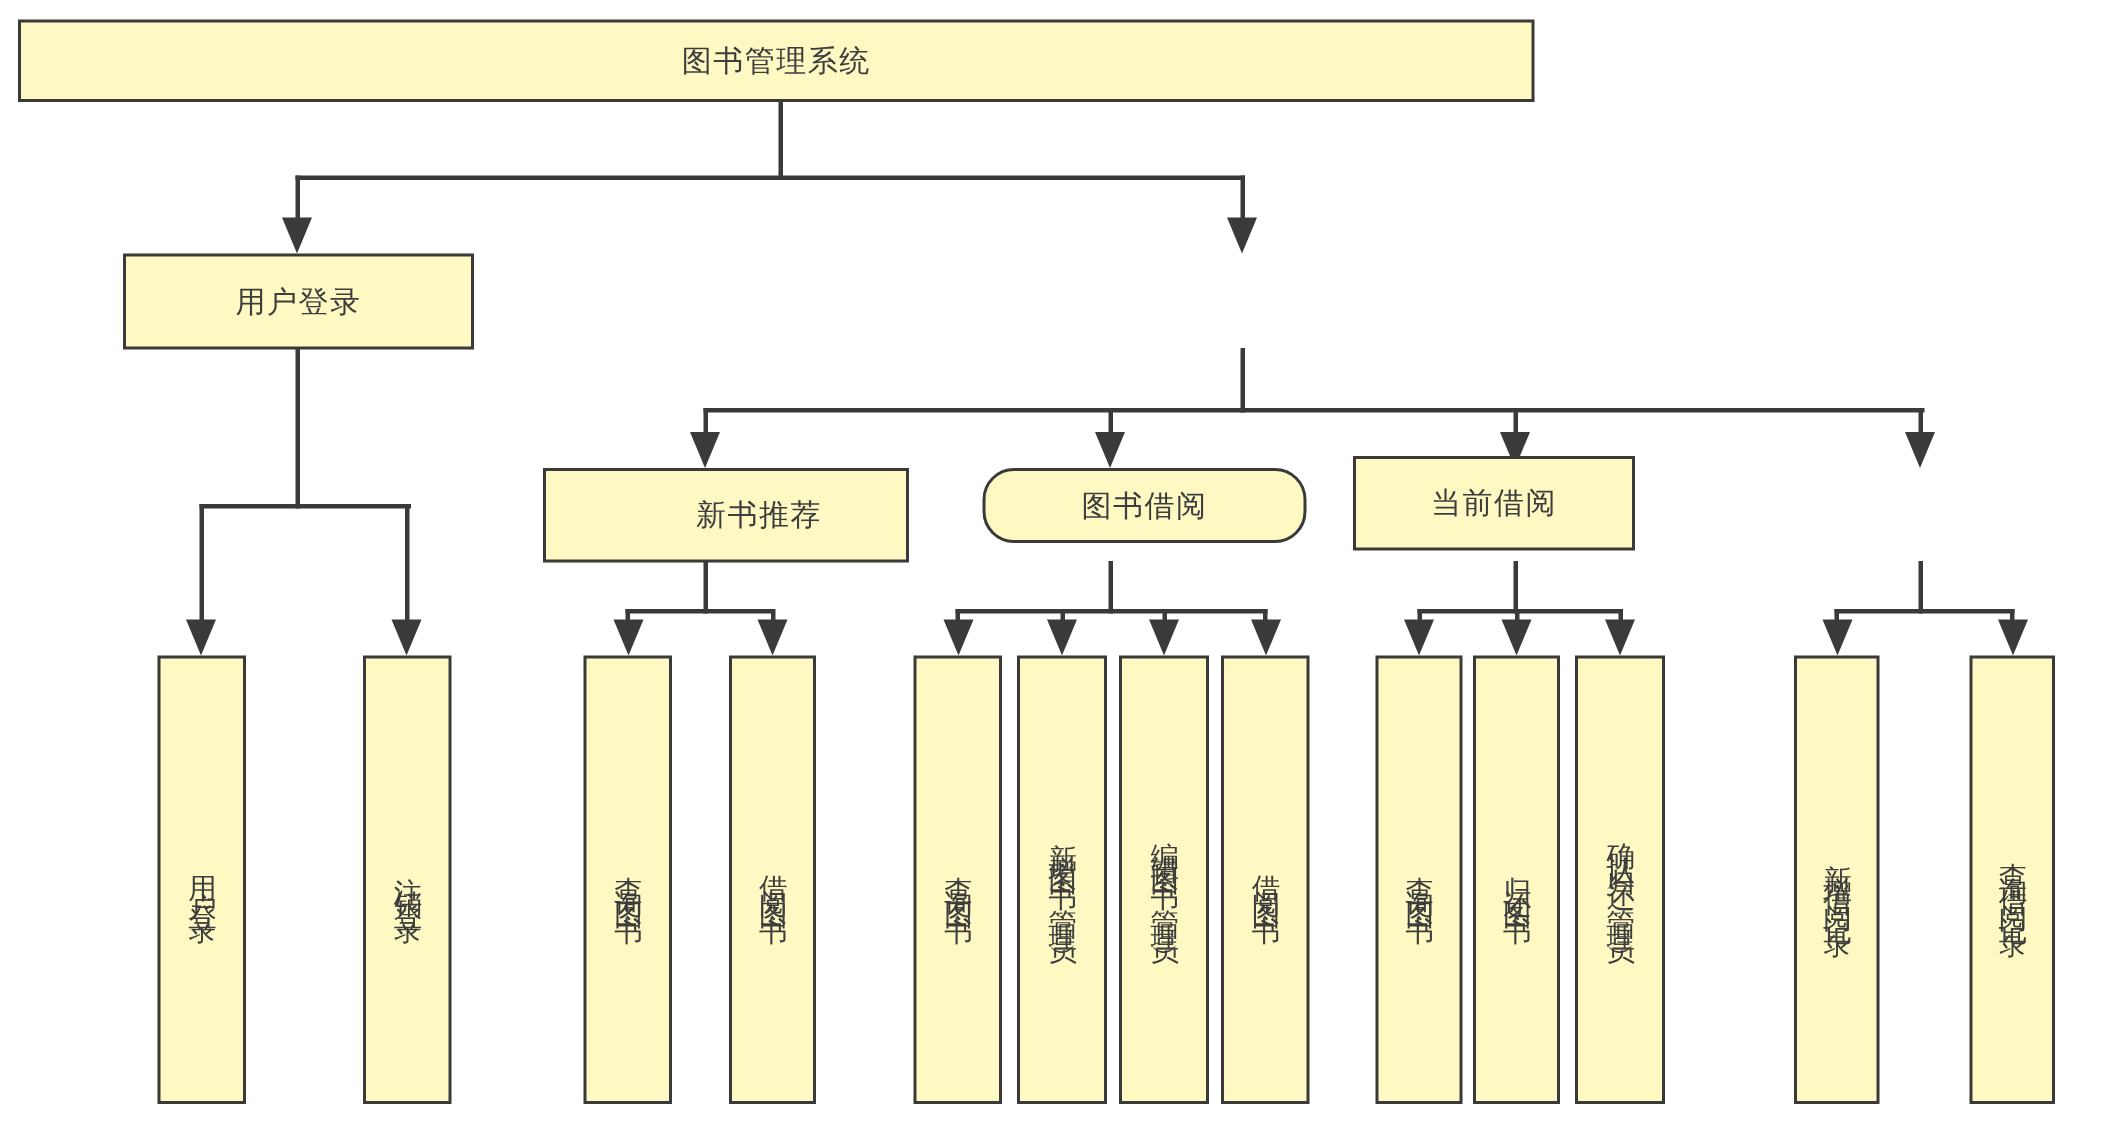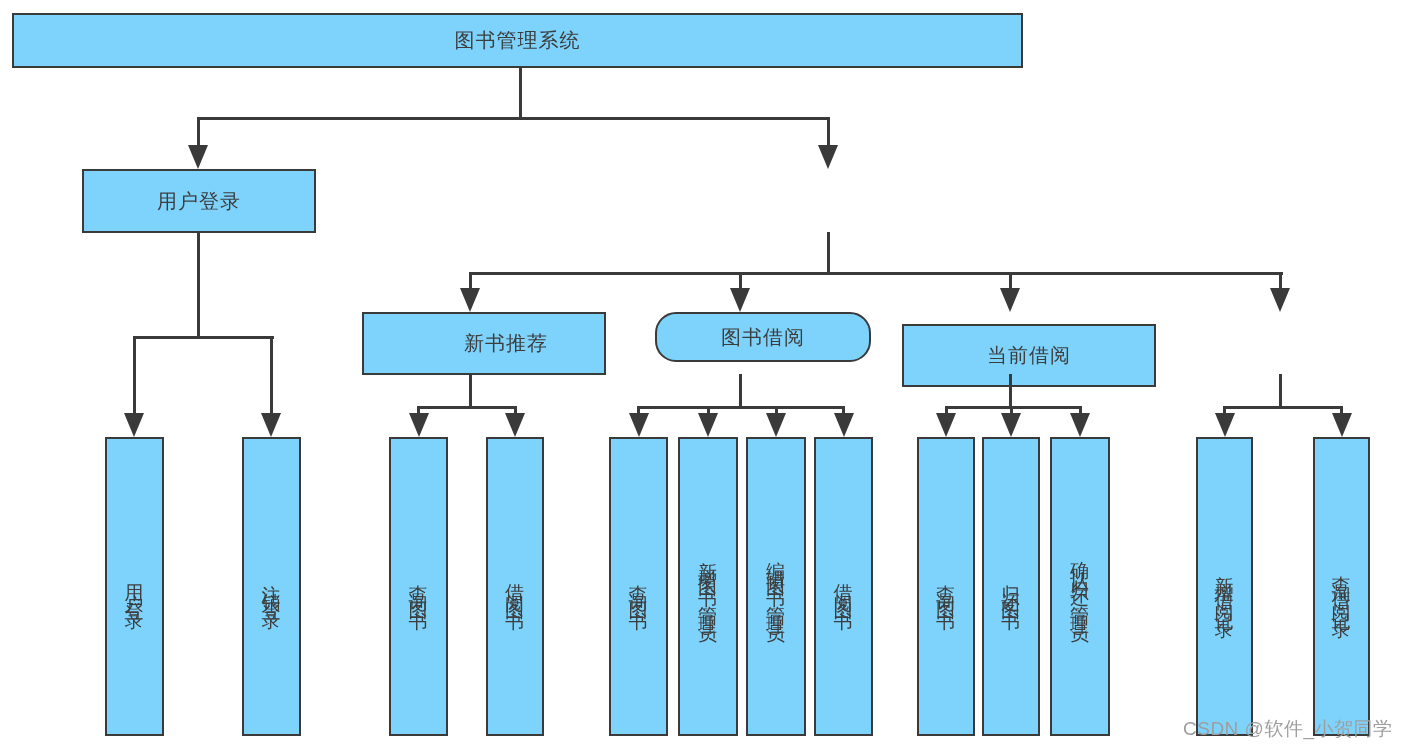--- a/index.html
+++ b/index.html
@@ -1,21 +1,21 @@
 <!DOCTYPE html>
 <html><head>
 <meta charset="utf-8">
 <style>
   html,body{margin:0;padding:0;background:#ffffff;}
   #stage{
     position:relative;width:1405px;height:747px;background:#ffffff;overflow:hidden;
     font-family:"Liberation Sans","DejaVu Sans",sans-serif;color:#3d3d3d;
   }
   .box{
-    position:absolute;box-sizing:border-box;border:2.5px solid #3a3a3a;background:#7dd3fc;
+    position:absolute;box-sizing:border-box;border:2.5px solid #3a3a3a;background:#fef9c3;
     display:flex;align-items:center;justify-content:center;
     font-size:20px;color:#3d3d3d;letter-spacing:1px;
   }
   .leaf span{
     writing-mode:vertical-rl;text-orientation:mixed;
     font-size:19px;letter-spacing:9px;line-height:1;white-space:nowrap;
   }
   .vline{position:absolute;width:3px;background:#3a3a3a;}
   .hline{position:absolute;height:3px;background:#3a3a3a;}
   .arrow{
@@ -57,21 +57,21 @@
   <div class="arrow" style="left:460px;top:288px;"></div>
   <div class="vline" style="left:738.5px;top:272px;height:18px;"></div>
   <div class="arrow" style="left:730px;top:288px;"></div>
   <div class="vline" style="left:1008.5px;top:272px;height:18px;"></div>
   <div class="arrow" style="left:1000px;top:288px;"></div>
   <div class="vline" style="left:1278.5px;top:272px;height:18px;"></div>
   <div class="arrow" style="left:1270px;top:288px;"></div>
 
   <div class="box" style="left:362px;top:312px;width:244px;height:63px;padding-left:44px;">新书推荐</div>
   <div class="box" style="left:655px;top:312px;width:216px;height:50px;border-radius:21px;">图书借阅</div>
-  <div class="box" style="left:902px;top:324px;width:254px;height:63px;">当前借阅</div>
+  <div class="box" style="left:902px;top:304px;width:188px;height:63px;">当前借阅</div>
 
   <div class="vline" style="left:468.5px;top:374px;height:35px;"></div>
   <div class="hline" style="left:417px;top:406px;width:99px;"></div>
   <div class="vline" style="left:417px;top:406px;height:10px;"></div>
   <div class="arrow" style="left:408.5px;top:413px;"></div>
   <div class="vline" style="left:513.5px;top:406px;height:10px;"></div>
   <div class="arrow" style="left:505px;top:413px;"></div>
 
   <div class="vline" style="left:738.5px;top:374px;height:35px;"></div>
   <div class="hline" style="left:637px;top:406px;width:208px;"></div>
@@ -137,15 +137,14 @@
       <span>确认归还（管理员）</span>
     </div>
 
   <div class="box leaf" style="left:1196px;top:437px;width:57px;height:299px;">
       <span>新增借阅记录</span>
     </div>
   <div class="box leaf" style="left:1313px;top:437px;width:57px;height:299px;">
       <span>查询借阅记录</span>
     </div>
 
-  <div class="watermark">CSDN @软件_小贺同学</div>
 
 </div>
 
 </body></html>

